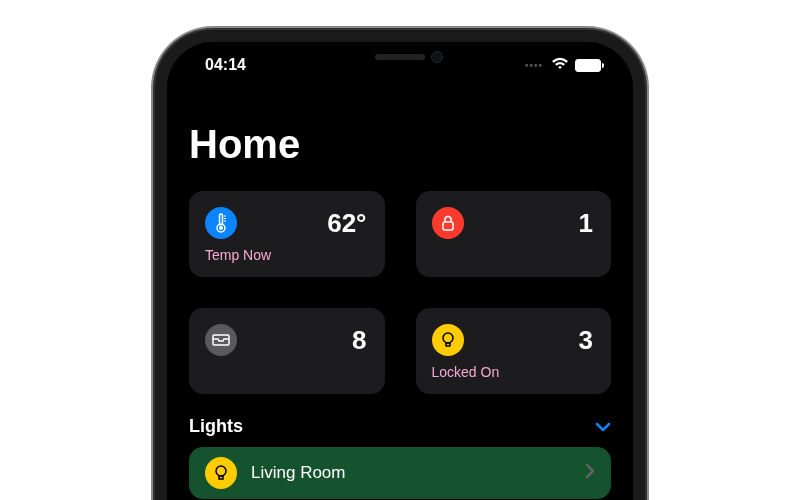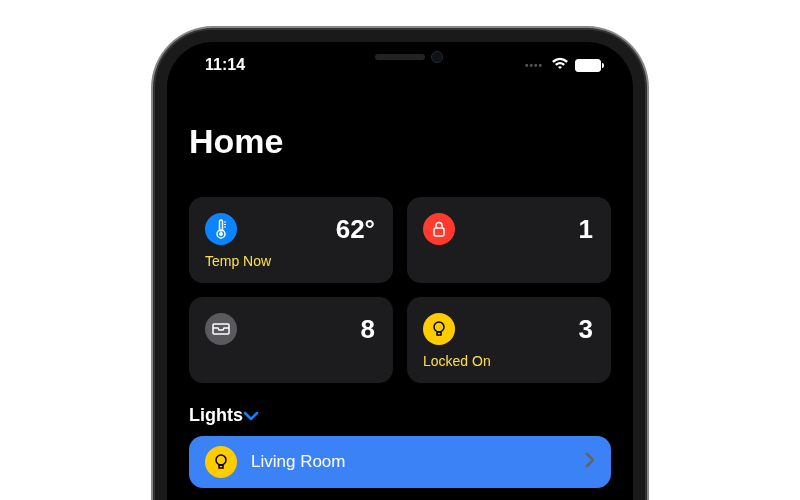--- a/index.html
+++ b/index.html
@@ -95,78 +95,79 @@
       width: 2px;
       height: 5px;
       background: #fff;
       border-radius: 0 2px 2px 0;
     }
     .content {
       padding: 48px 22px 0 22px;
       color: #fff;
     }
     .title {
-      font-size: 34px;
+      font-size: 40px;
       font-weight: 700;
-      margin-bottom: 36px;
+      margin-bottom: 24px;
     }
     .tiles {
       display: grid;
       grid-template-columns: 1fr 1fr;
-      gap: 14px;
+      gap: 31px;
     }
     .tile {
       background: #1c1c1e;
       border-radius: 14px;
       padding: 16px 18px 14px 16px;
       display: flex;
       flex-direction: column;
       gap: 8px;
     }
     .tile-top {
       display: flex;
       justify-content: space-between;
       align-items: center;
     }
     .tile-value {
       font-size: 26px;
       font-weight: 700;
     }
     .tile-label {
-      color: #fde047;
+      color: #f9a8d4;
       font-size: 14px;
       font-weight: 500;
     }
     .icon-circle {
       width: 32px;
       height: 32px;
       border-radius: 50%;
       display: flex;
       align-items: center;
       justify-content: center;
     }
     .ic-blue { background: #0a84ff; }
     .ic-red { background: #ff3b30; }
     .ic-grey { background: #5a5a5e; }
     .ic-yellow { background: #ffcc00; }
     .section-header {
       display: flex;
+      justify-content: space-between;
       align-items: center;
       margin-top: 22px;
       margin-bottom: 10px;
     }
     .section-title {
       font-size: 18px;
       font-weight: 700;
     }
     .chevron-down {
       color: #0a84ff;
     }
     .row-item {
-      background: #3b82f6;
+      background: #14532d;
       border-radius: 14px;
       padding: 10px 16px;
       display: flex;
       align-items: center;
       gap: 14px;
     }
     .row-label {
       flex: 1;
       font-size: 17px;
     }
@@ -174,21 +175,21 @@
       color: #636366;
     }
   </style>
 </head>
 <body>
 
 <div class="phone">
   <div class="notch"></div>
 
   <div class="status-bar">
-    <span>11:14</span>
+    <span>04:14</span>
     <div class="status-right">
       <span class="dots">••••</span>
       <span>
         <svg width="18" height="13" viewBox="0 0 18 13">
             <path d="M9 12 L11 10 Q9 8.6 7 10 Z M4 7 Q9 3 14 7 L12.3 8.7 Q9 5.8 5.7 8.7 Z M1 4 Q9 -2.5 17 4 L15.3 5.7 Q9 0.3 2.7 5.7 Z" fill="#fff"></path>
           </svg>
       </span>
       <span class="battery"></span>
     </div>
   </div>

